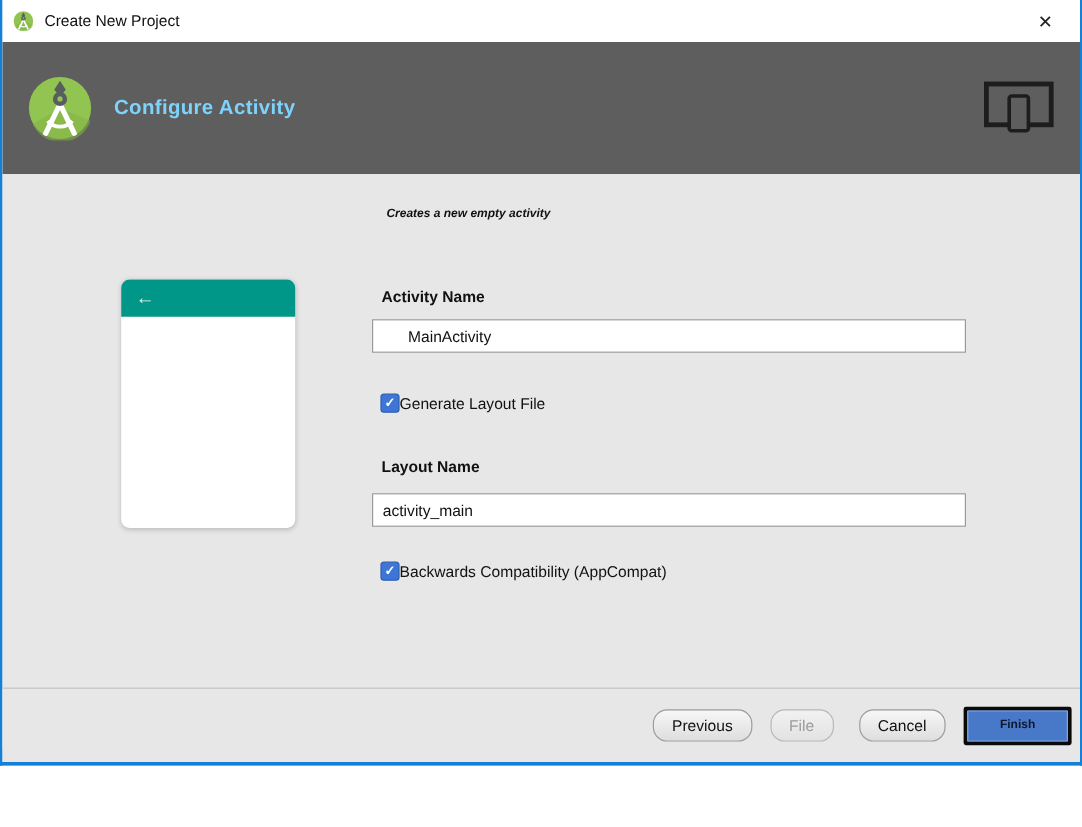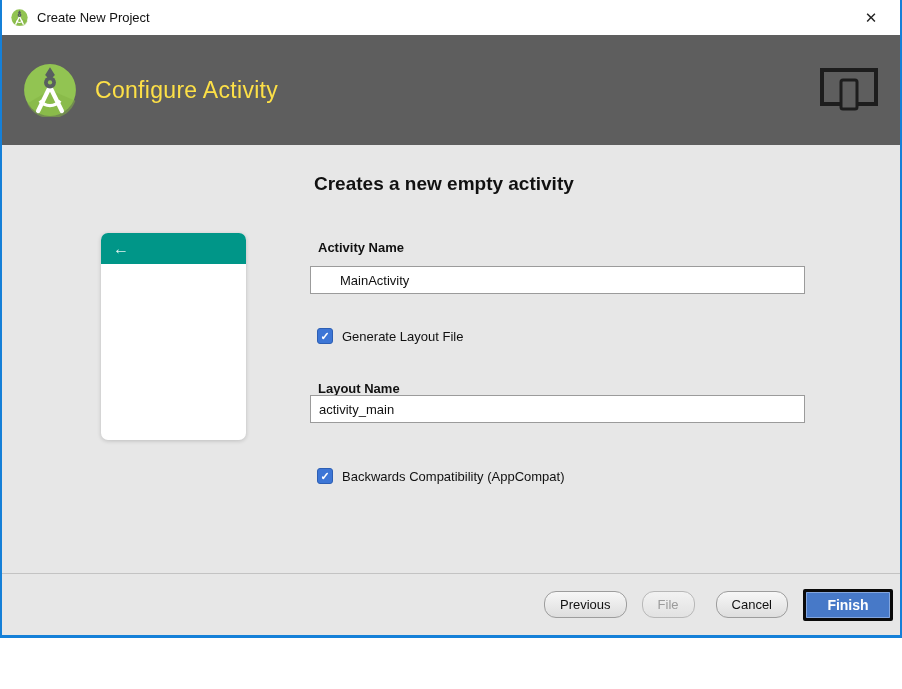--- a/index.html
+++ b/index.html
@@ -49,24 +49,24 @@
   }
   .wizard-header .logo {
     position: absolute;
     left: 21px; top: 28px;
     width: 54px; height: 54px;
   }
   .wizard-header .step-title {
     position: absolute;
     left: 93px; top: 50%;
     transform: translateY(-50%);
-    font-size: 23px;
-    font-weight: 400;
+    font-size: 17px;
+    font-weight: 700;
     letter-spacing: 0.3px;
-    color: #fde047;
+    color: #7dd3fc;
   }
   .wizard-header .formfactor-icon {
     position: absolute;
     right: 21px; top: 32px;
     width: 60px; height: 44px;
   }
 
   
   .body-area {
     position: relative;
@@ -96,24 +96,25 @@
     line-height: 1;
   }
 
   .form-col {
     position: absolute;
     left: 308px; top: 0;
     width: 496px;
   }
   .desc {
     position: absolute;
-    left: 4px; top: 28px;
-    font-size: 19px;
-    font-weight: bold;
-    color: #111;
+    left: 12px; top: 28px;
+    font-size: 10px;
+    font-weight: bold;
+    color: #111;
+    font-style: italic;
   }
   .field-label {
     position: absolute;
     left: 8px;
     font-size: 13px;
     font-weight: bold;
     color: #111;
   }
   .field-label.l1 { top: 95px; }
   .field-label.l2 { top: 236px; }
@@ -123,21 +124,21 @@
     width: 495px; height: 28px;
     border: 1px solid #9b9b9b;
     background: #ffffff;
     font-family: "Liberation Sans", sans-serif;
     font-size: 13px;
     color: #111;
     padding: 0 8px;
     outline: none;
   }
   .text-input.i1 { top: 121px; padding-left: 29px; }
-  .text-input.i2 { top: 250px; }
+  .text-input.i2 { top: 266px; }
 
   .checkbox-row {
     position: absolute;
     left: 7px;
     display: flex;
     align-items: center;
   }
   .checkbox-row.c1 { top: 183px; }
   .checkbox-row.c2 { top: 323px; }
   .checkbox {
@@ -145,21 +146,20 @@
     background: #3d76d6;
     border: 1px solid #2d5fb4;
     border-radius: 3px;
     display: flex; align-items: center; justify-content: center;
     color: #ffffff;
     font-size: 11px;
     font-weight: bold;
     line-height: 1;
   }
   .checkbox-row .cb-label {
-    margin-left: 9px;
     font-size: 13px;
     color: #111;
   }
 
   
   .footer {
     position: absolute;
     left: 0; right: 0; bottom: 0;
     height: 62px;
     border-top: 1px solid #c3c3c3;
@@ -191,23 +191,23 @@
     border: 3px solid #0a0a0a;
     border-radius: 2px;
     background: #4779c8;
   }
   .btn-finish {
     display: block;
     height: 26px;
     min-width: 84px;
     padding: 0 16px;
     font-family: "Liberation Sans", sans-serif;
-    font-size: 14px;
-    font-weight: bold;
-    color: #ffffff;
+    font-size: 10px;
+    font-weight: bold;
+    color: #0f172a;
     background: #4779c8;
     border: 1px solid #84a6de;
     border-radius: 1px;
   }
 </style>
 </head>
 <body>
 
 <div class="window">
 

